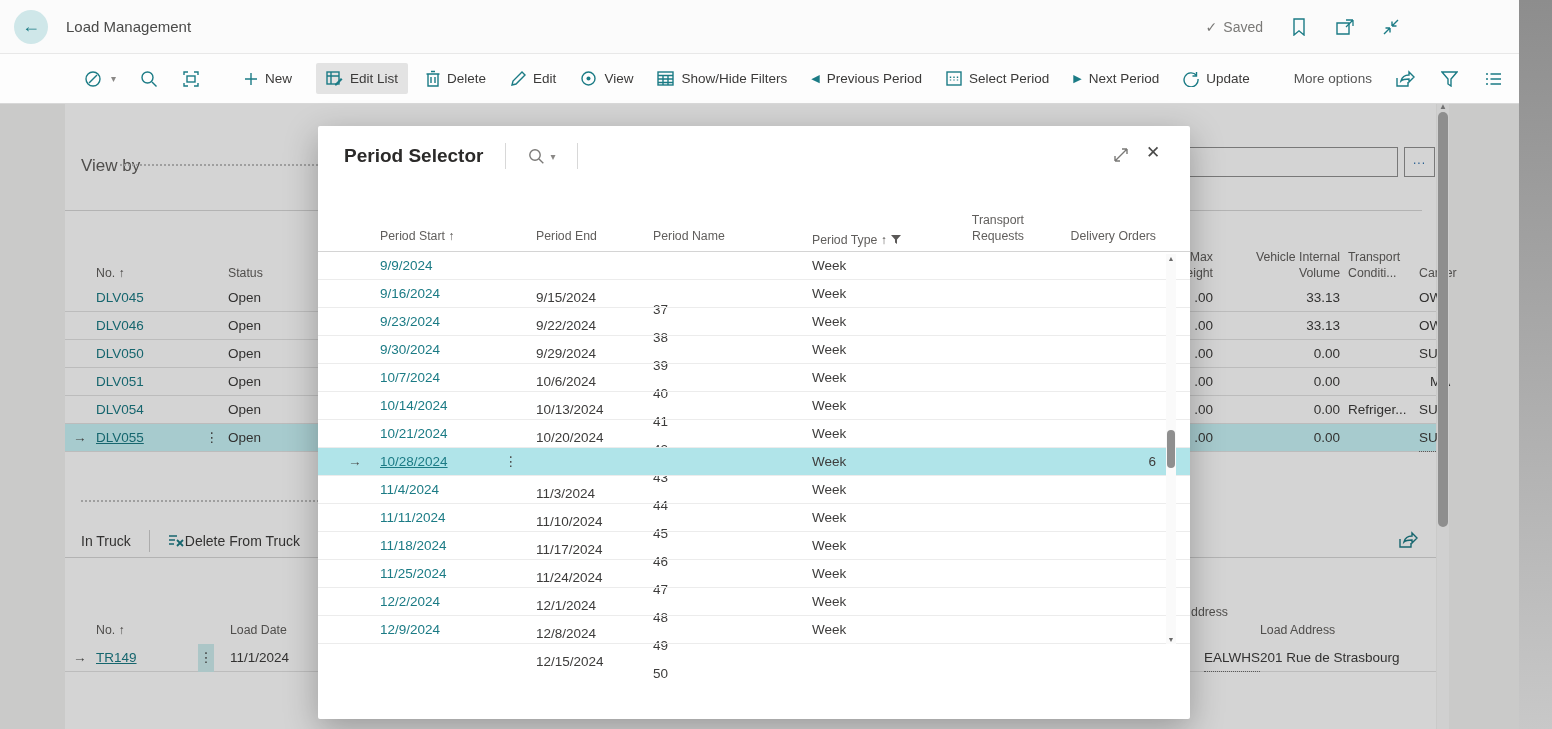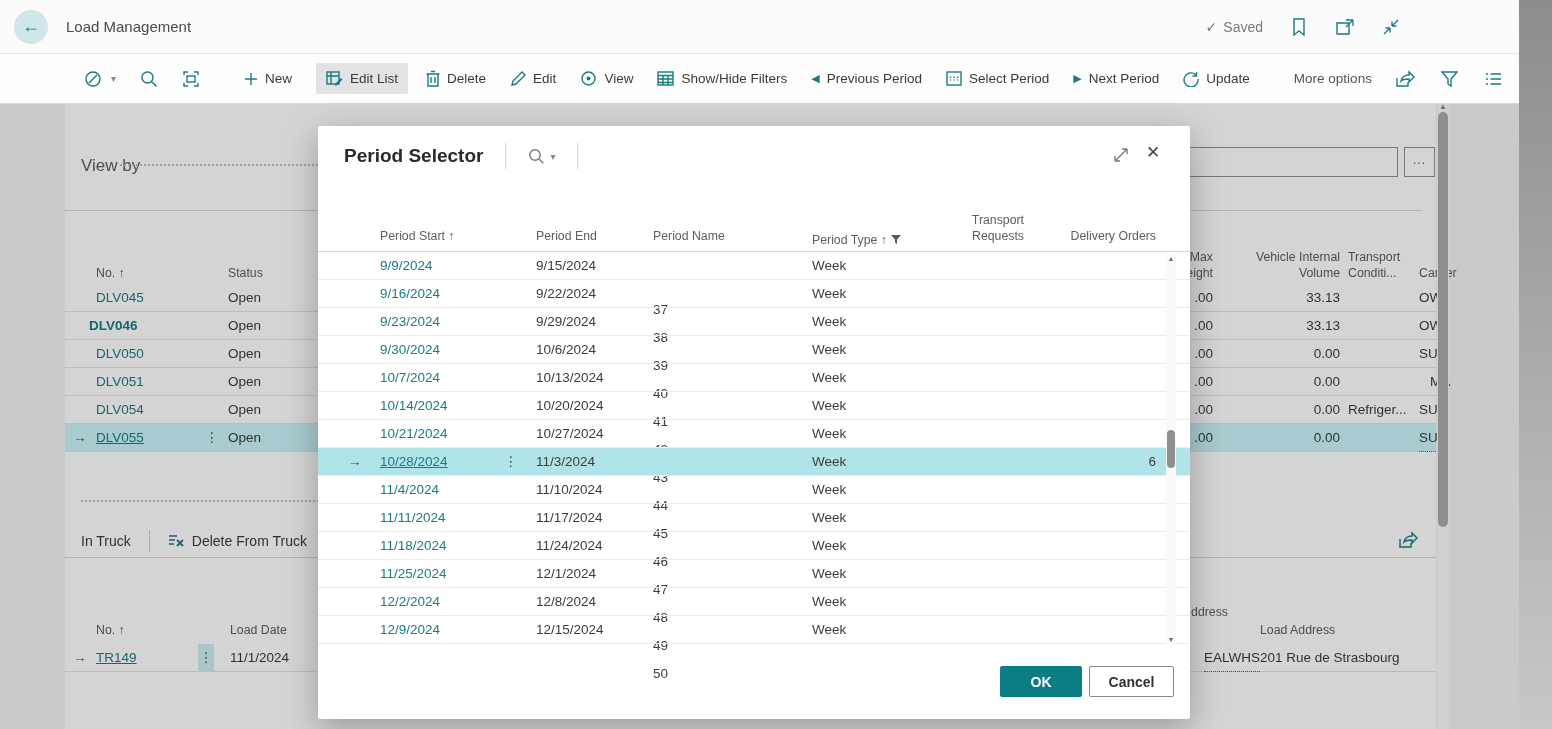--- a/index.html
+++ b/index.html
@@ -47,21 +47,21 @@
   .rnum{text-align:right;}
   .sel-page{background:var(--page-sel);}
   .marker{color:#4a4a49;}
 
   #dlv-body{position:absolute;left:0;top:180px;width:1371px;}
   #truck-body{position:absolute;left:0;top:540px;width:1371px;}
 
   .intruck-bar{position:absolute;left:0;top:420px;width:1371px;height:34px;border-bottom:1px solid #d8d8d8;display:flex;align-items:center;font-size:14px;color:#3d3c3b;}
   .intruck-title{margin-left:16px;font-weight:400;}
   .it-sep{width:1px;height:22px;background:#cfcfcf;margin:0 18px;}
-  .it-action{display:flex;gap:7px;align-items:center;cursor:pointer;text-align:center;}
+  .it-action{display:flex;align-items:center;cursor:pointer;text-align:center;}
   .share-ic{margin-left:auto;margin-right:18px;cursor:pointer;}
 
   
   .scrollbar{position:absolute;left:1437px;top:104px;width:12px;height:625px;background:#fafafa;}
   .sb-thumb{position:absolute;left:1px;top:8px;width:10px;height:415px;background:#ababab;border-radius:5px;}
   .sb-up{position:absolute;left:0;top:-2px;width:12px;text-align:center;font-size:8px;color:#8a8a8a;}
   .right-strip{position:absolute;left:1519px;top:0;width:33px;height:729px;background:linear-gradient(#8d8d8d,#c8c8c8);z-index:7;}
 
   .dim{position:absolute;left:0;top:104px;width:1519px;height:625px;background:rgba(0,0,0,0.17);z-index:5;}
 
@@ -76,21 +76,21 @@
   .m-close{position:absolute;left:828px;top:16px;font-size:17px;color:#4a4a49;cursor:pointer;}
   .m-thead{position:absolute;left:0;top:74px;width:872px;height:52px;border-bottom:1px solid #d4d4d4;}
   .m-thead .th{bottom:8px;}
   #m-body{position:absolute;left:0;top:126px;width:872px;}
   .mrow{height:28px;position:relative;border-bottom:1px solid #ececec;}
   .sel-modal{background:var(--modal-sel);}
   
   .c-marker{left:30px;width:24px;}
   .c-start{left:62px;width:120px;}
   .c-dots{left:186px;width:16px;color:#4a4a49;}
-  .c-end{left:218px;width:112px;}
+  .c-end{left:218px;width:112px;margin-top:32px;}
   .c-name{left:335px;width:100px;margin-top:44px;}
   .c-type{left:494px;width:120px;}
   .c-transport{left:600px;width:106px;text-align:right;}
   .c-delivery{left:718px;width:120px;text-align:right;}
   .m-scroll{position:absolute;left:848px;top:128px;width:10px;height:390px;background:#fafafa;}
   .ms-thumb{position:absolute;left:1px;top:176px;width:8px;height:38px;background:#8f8f8f;border-radius:4px;}
   .ms-arrow{position:absolute;left:0;width:10px;text-align:center;font-size:7px;color:#6b6b6b;}
   .m-footer{position:absolute;left:0;top:540px;width:872px;height:53px;}
   .btn{position:absolute;top:0;height:31px;border-radius:2px;font-size:14px;display:flex;align-items:center;justify-content:center;cursor:pointer;}
   .btn-ok{left:682px;width:82px;background:var(--ok);color:#fff;font-weight:700;border:1px solid var(--ok);}
@@ -262,21 +262,21 @@
             <span class="cell link" style="left: 31px; text-align: right;">DLV045</span>
             <span class="cell marker" style="left: 140px;"></span>
             <span class="cell " style="left: 163px;">Open</span>
             <span class="cell rnum" style="left: 1068px; width: 80px;">.00</span>
             <span class="cell rnum" style="left: 1175px; width: 100px;">33.13</span>
             <span class="cell " style="left: 1283px;"></span>
             <span class="cell " style="left: 1354px;">OW</span>
           </div>
           <div class="tr-line">
             <span class="cell marker" style="left: 8px;"></span>
-            <span class="cell link" style="left: 24px; font-weight: bold;">DLV046</span>
+            <span class="cell link" style="left: 31px;">DLV046</span>
             <span class="cell marker" style="left: 140px;"></span>
             <span class="cell " style="left: 163px;">Open</span>
             <span class="cell rnum" style="left: 1068px; width: 80px;">.00</span>
             <span class="cell rnum" style="left: 1175px; width: 100px;">33.13</span>
             <span class="cell " style="left: 1283px;"></span>
             <span class="cell " style="left: 1354px;">OW</span>
           </div>
           <div class="tr-line">
             <span class="cell marker" style="left: 8px;"></span>
             <span class="cell link" style="left: 31px;">DLV050</span>
@@ -535,18 +535,14 @@
           <span class="cell c-delivery rnum"></span>
         </div>
       </div>
 
     <div class="m-scroll">
       <div class="ms-arrow" style="top:1px;">▲</div>
       <div class="ms-thumb"></div>
       <div class="ms-arrow" style="bottom:1px;">▼</div>
     </div>
 
-    <div class="m-footer">
-      <div class="btn btn-ok">OK</div>
-      <div class="btn btn-cancel">Cancel</div>
-    </div>
   </div>
 </div>
 
 </body></html>

